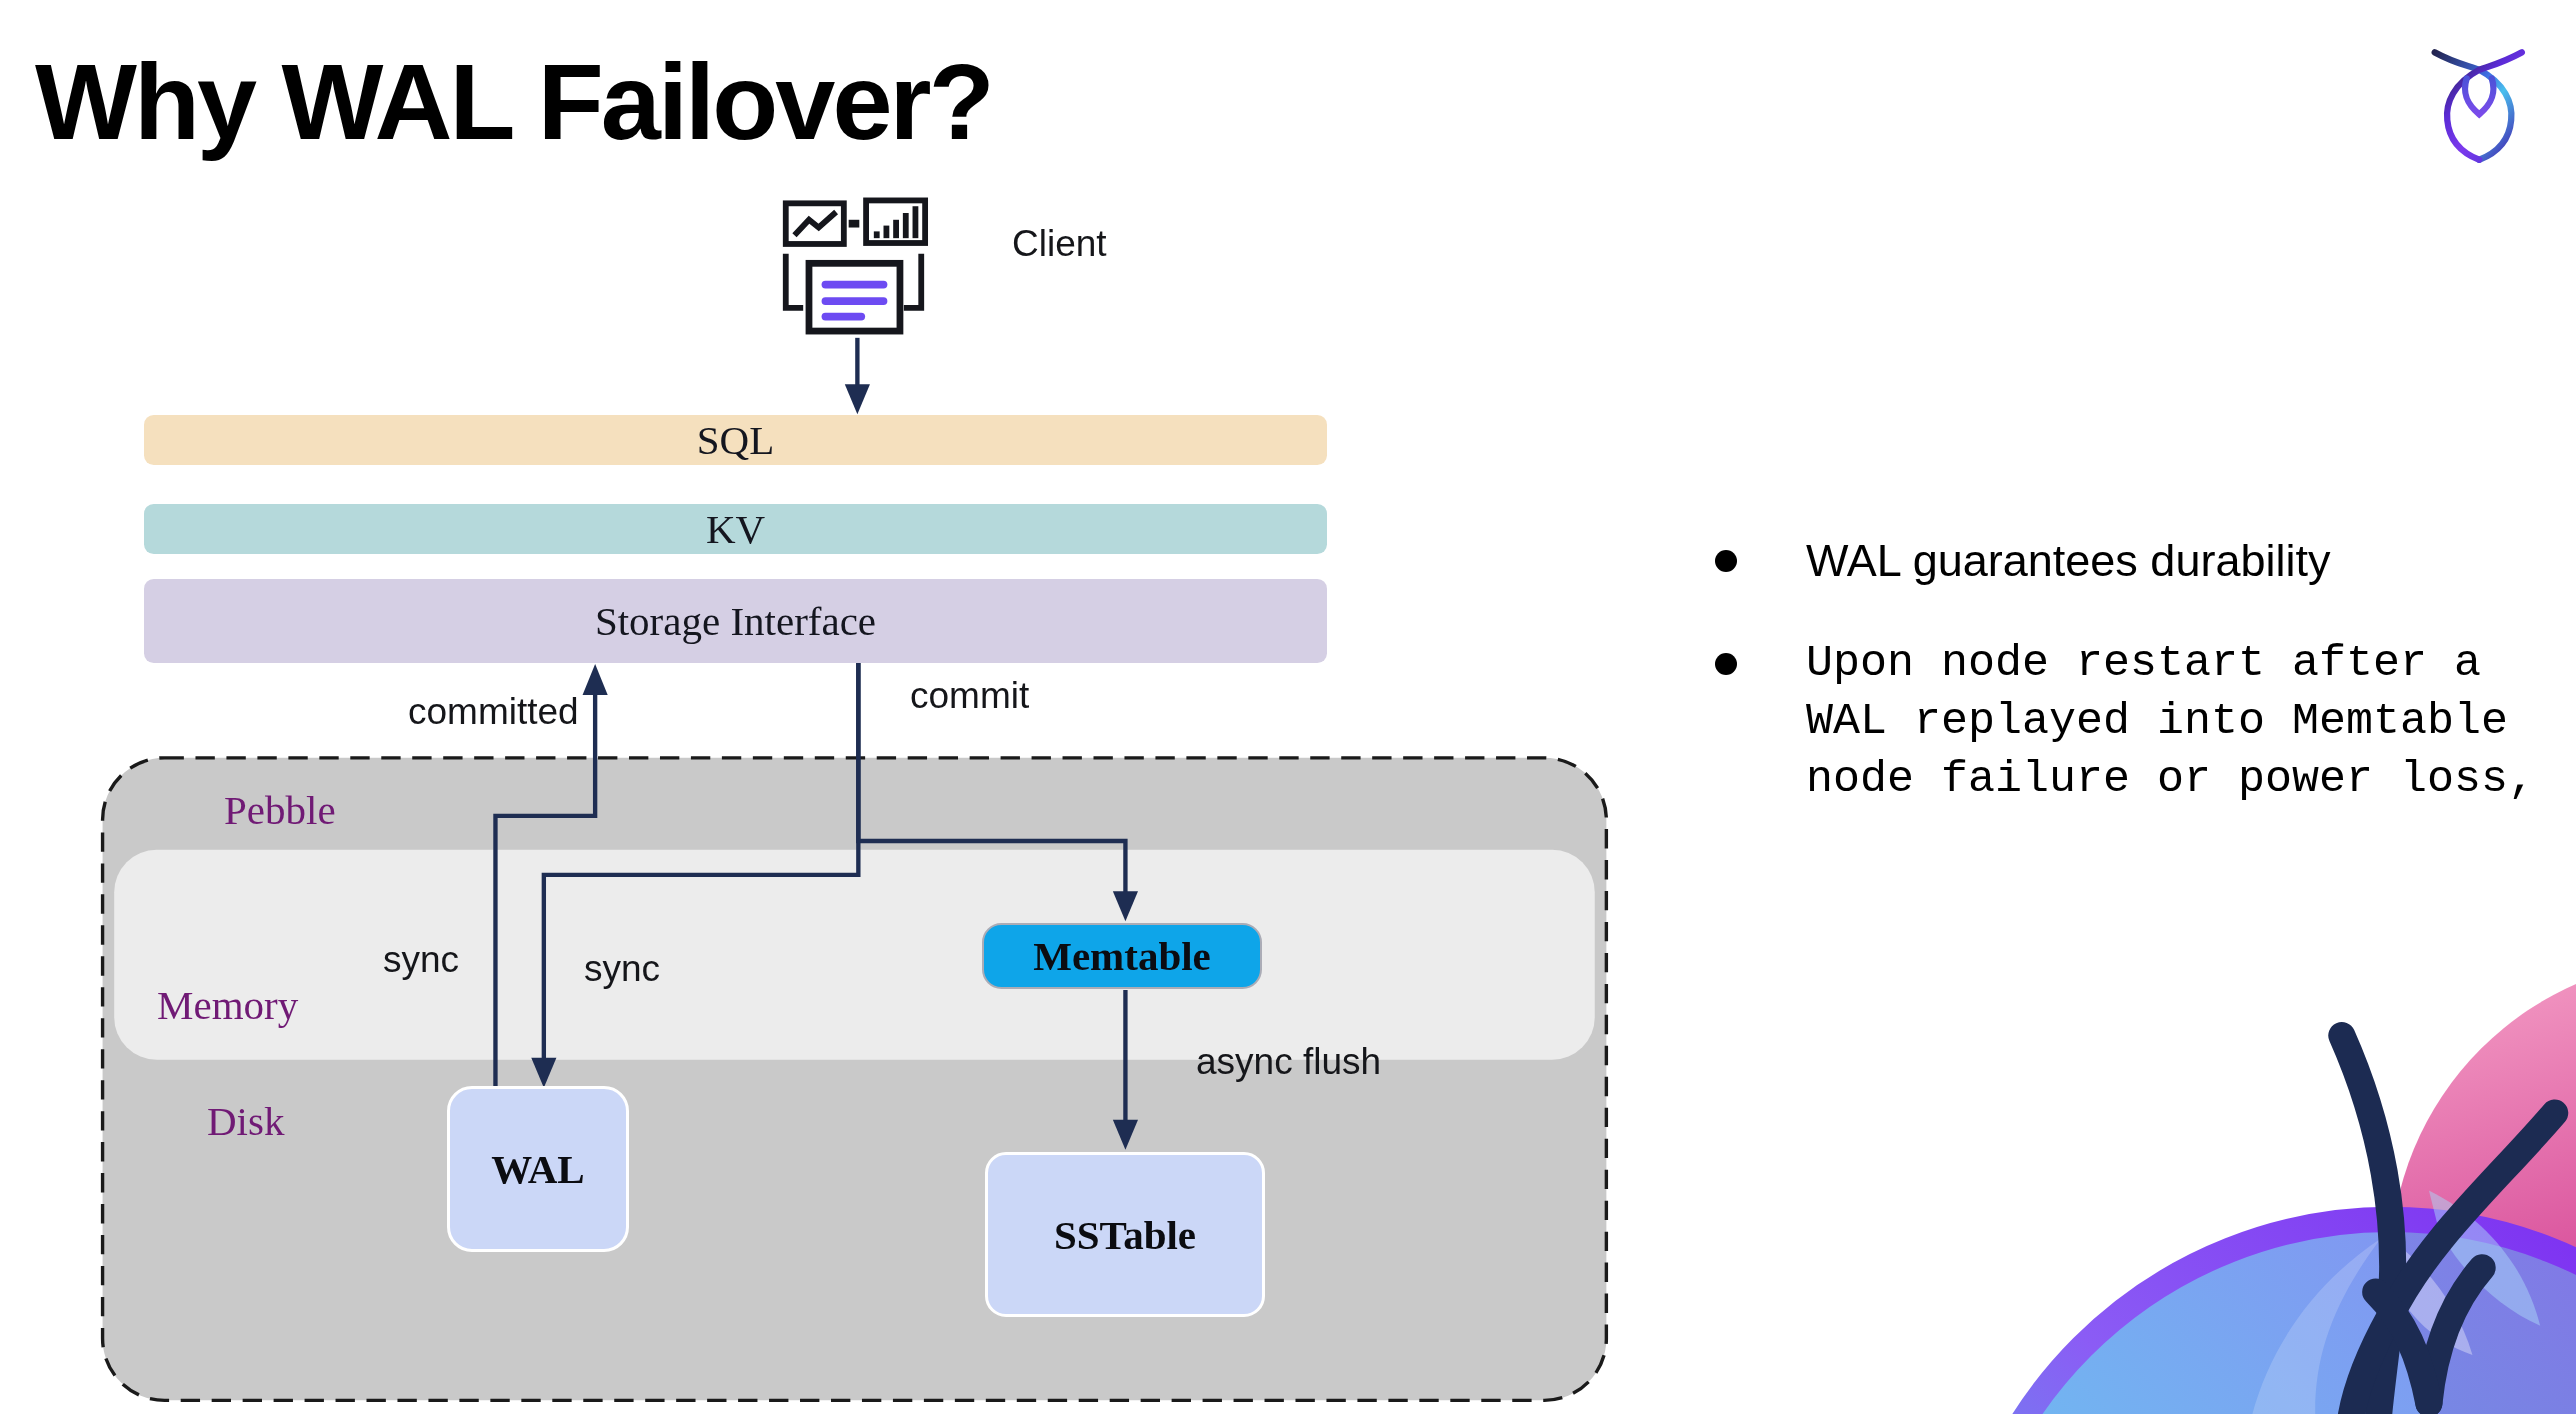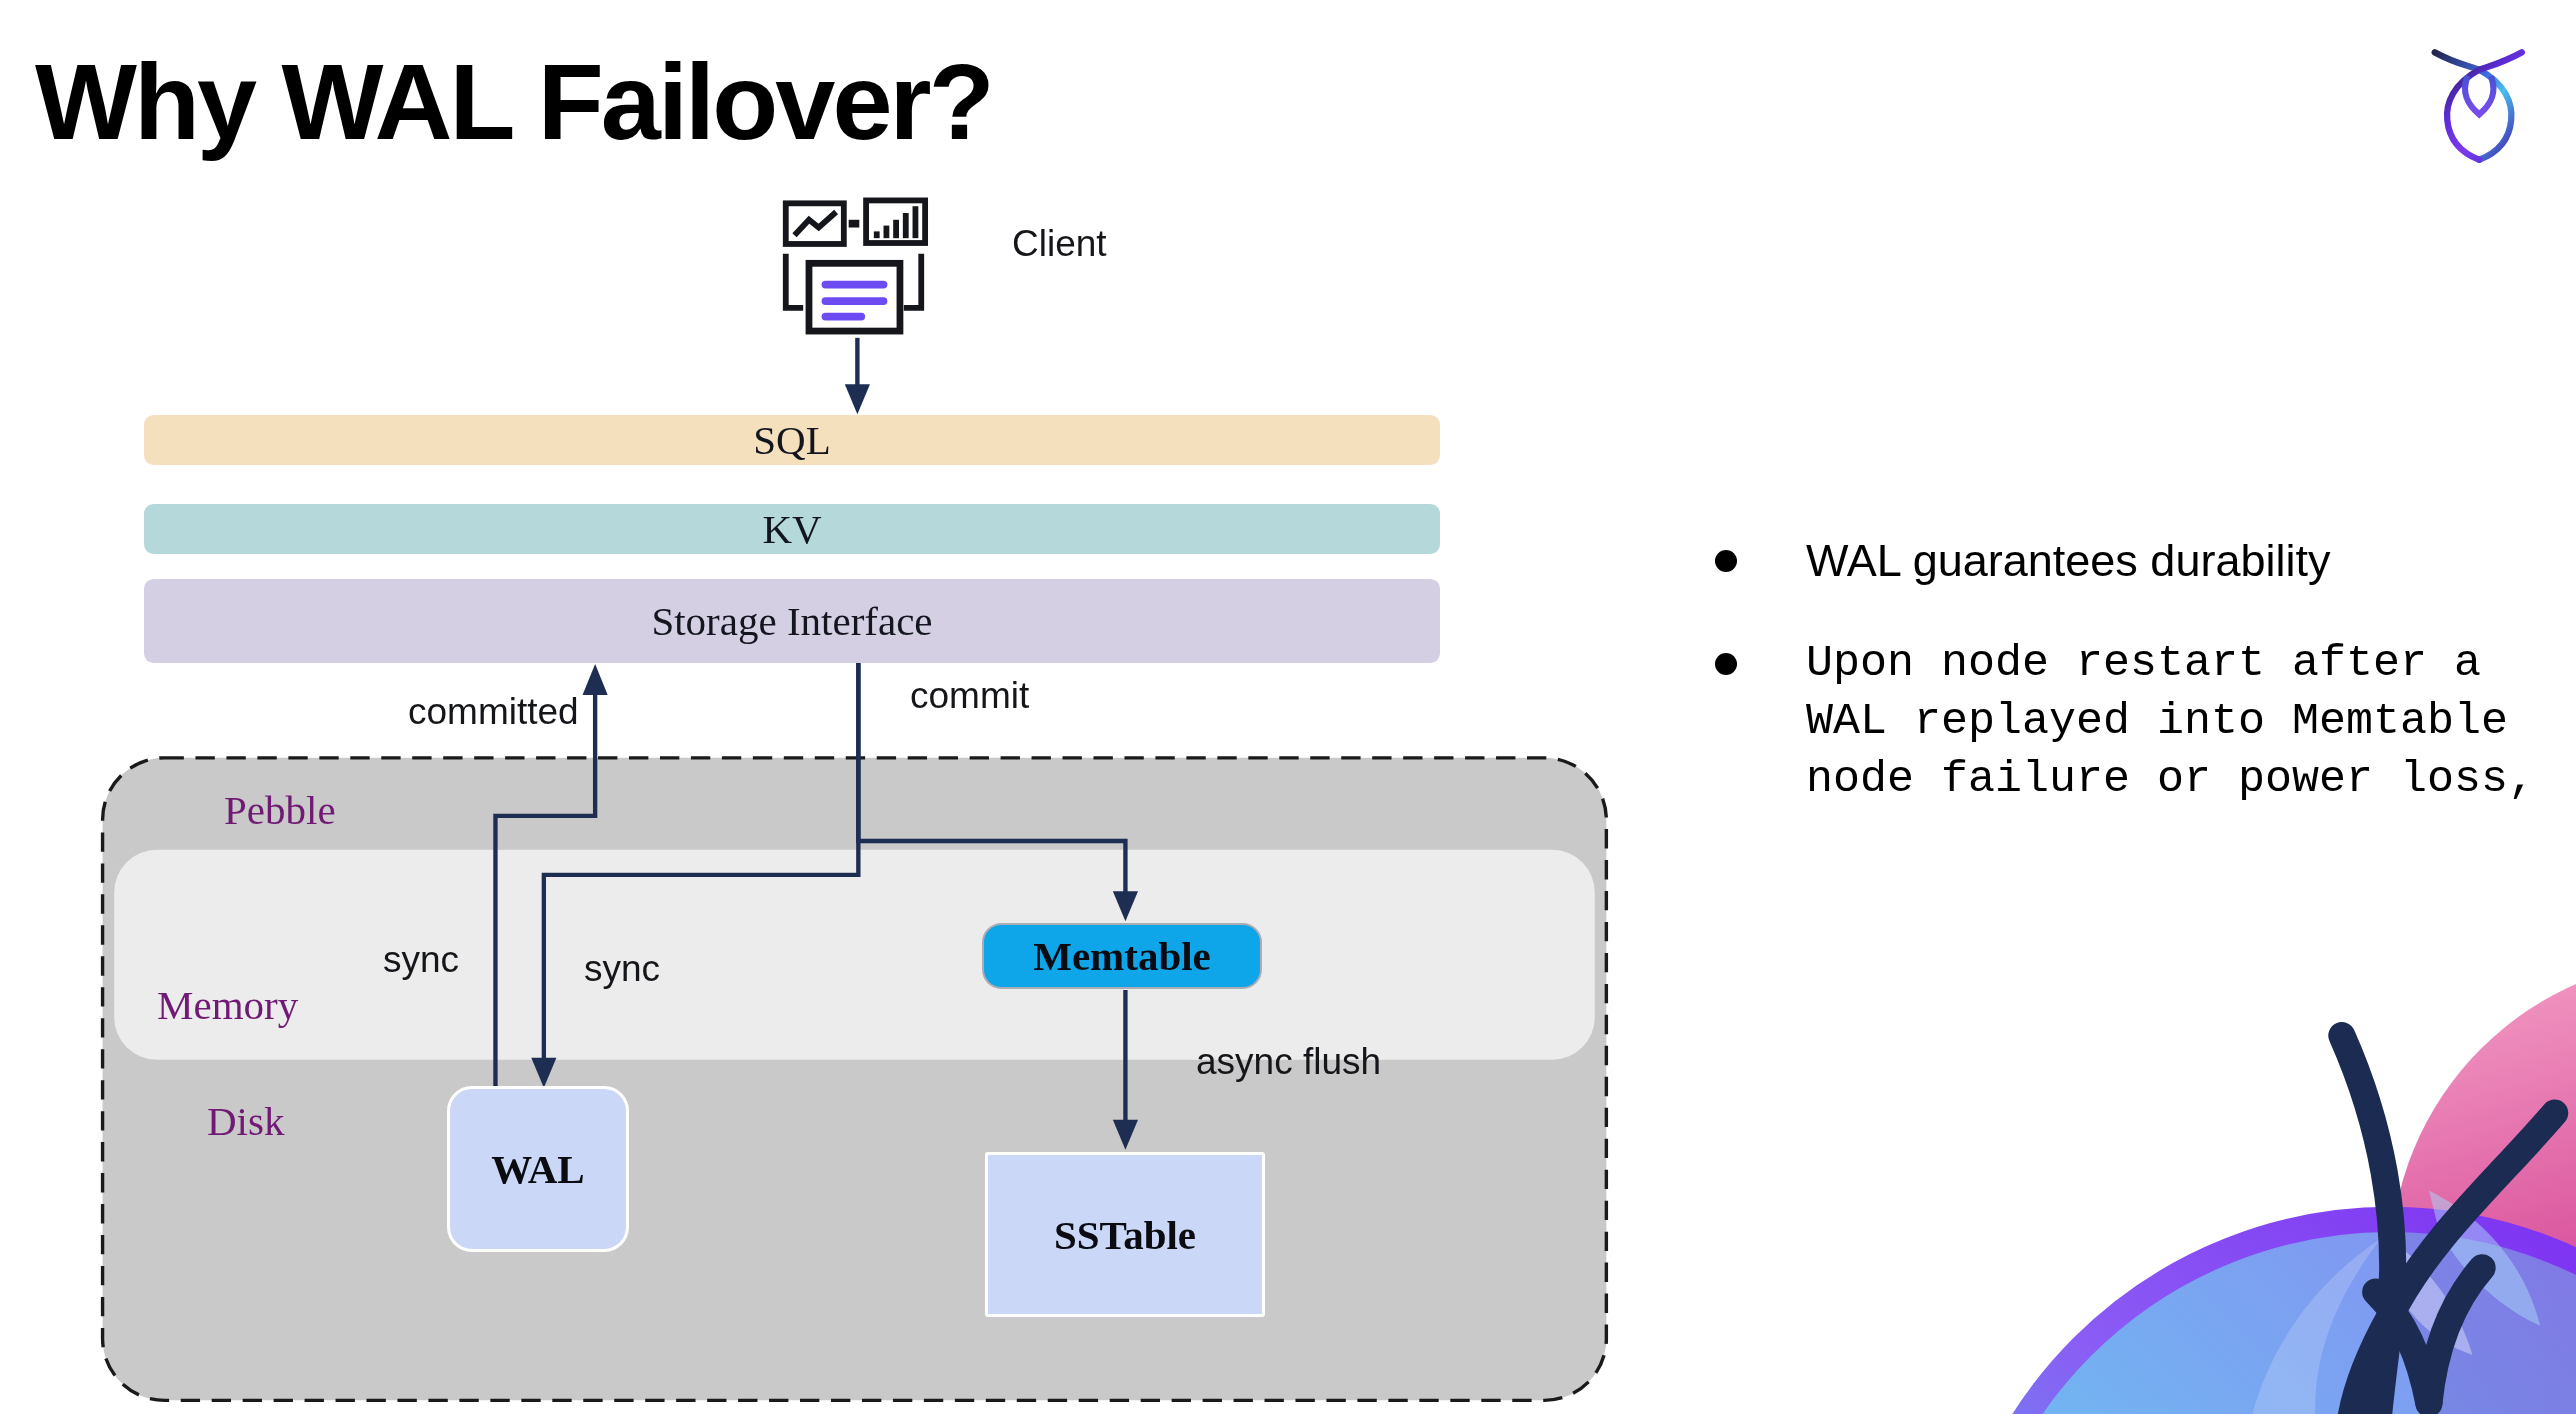--- a/index.html
+++ b/index.html
@@ -5,33 +5,33 @@
   * { margin:0; padding:0; box-sizing:border-box; }
   html,body { width:2576px; height:1415px; background:#ffffff; }
   body { font-family:"Liberation Sans", sans-serif; }
   .slide { position:relative; width:2576px; height:1415px; background:#ffffff; overflow:hidden; }
 
   .svg-layer { position:absolute; left:0; top:0; width:2576px; height:1415px; z-index:0; }
 
   .title { position:absolute; left:35px; top:43px; z-index:3;
            font-size:108px; font-weight:800; letter-spacing:-2.9px; color:#000000; line-height:1.1; }
 
-  .bar { position:absolute; left:144px; width:1296px; z-index:2;
+  .bar { position:absolute; left:144px; width:1183px; z-index:2;
          display:flex; align-items:center; justify-content:center;
          border-radius:9.7px; font-family:"Liberation Serif", serif;
          font-size:41px; color:#14161f; }
   .bar-sql     { top:415px;  height:50px; }
   .bar-kv      { top:504px;  height:50px; }
   .bar-storage { top:579px;  height:84px; }
 
   .box { position:absolute; z-index:2; display:flex; align-items:center; justify-content:center;
          font-family:"Liberation Serif", serif; font-weight:700; font-size:41px; color:#0b0c11; }
   .box-wal      { left:447px;  top:1086px; width:182px; height:166px; border:3.9px solid #ffffff; border-radius:25px; }
   .box-memtable { left:982px; top:923px;  width:280px; height:66px;  border:2.9px solid #abacb6; border-radius:19.4px; }
-  .box-sstable  { left:985px; top:1152px; width:280px; height:165px; border:3.9px solid #ffffff; border-radius:3px; }
+  .box-sstable  { left:985px; top:1152px; width:280px; height:165px; border:3.9px solid #ffffff; border-radius:21px; }
 
   .label-serif { position:absolute; z-index:3; font-family:"Liberation Serif", serif;
                  font-size:41px; color:#701a75; white-space:nowrap; }
   .lbl-pebble { left:224px; top:786px; }
   .lbl-memory { left:157px; top:981px; }
   .lbl-disk   { left:207px; top:1097px; }
 
   .label-sans { position:absolute; z-index:3; font-size:37px; color:#15161a; white-space:nowrap; }
   .lbl-client    { left:1012px; top:223px; }
   .lbl-committed { left:408px;  top:691px; }

